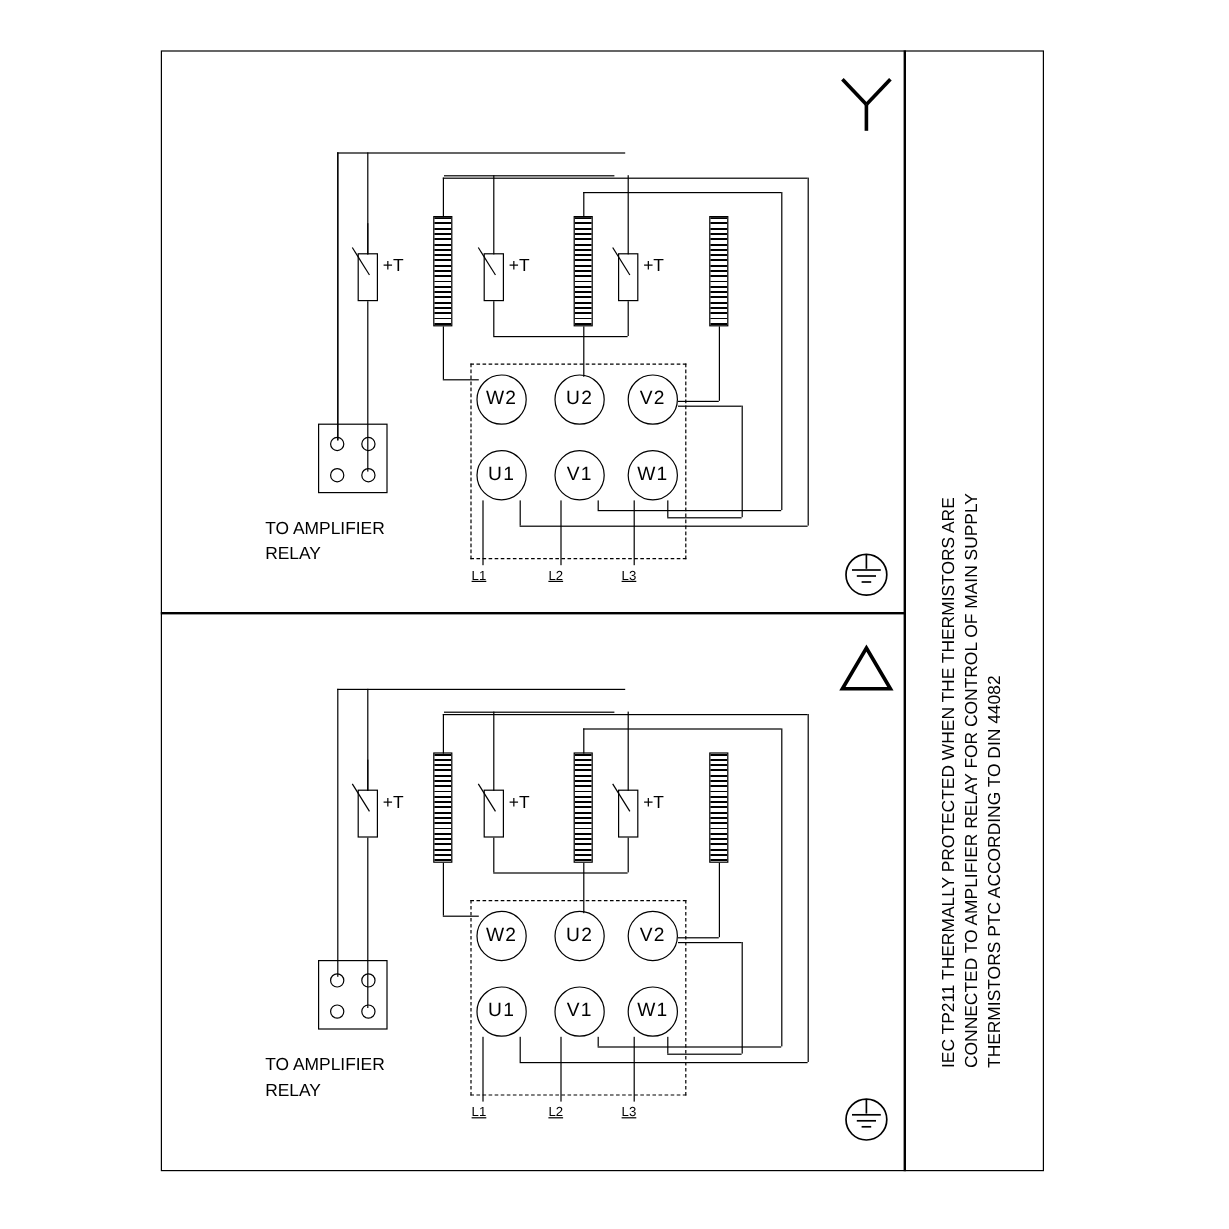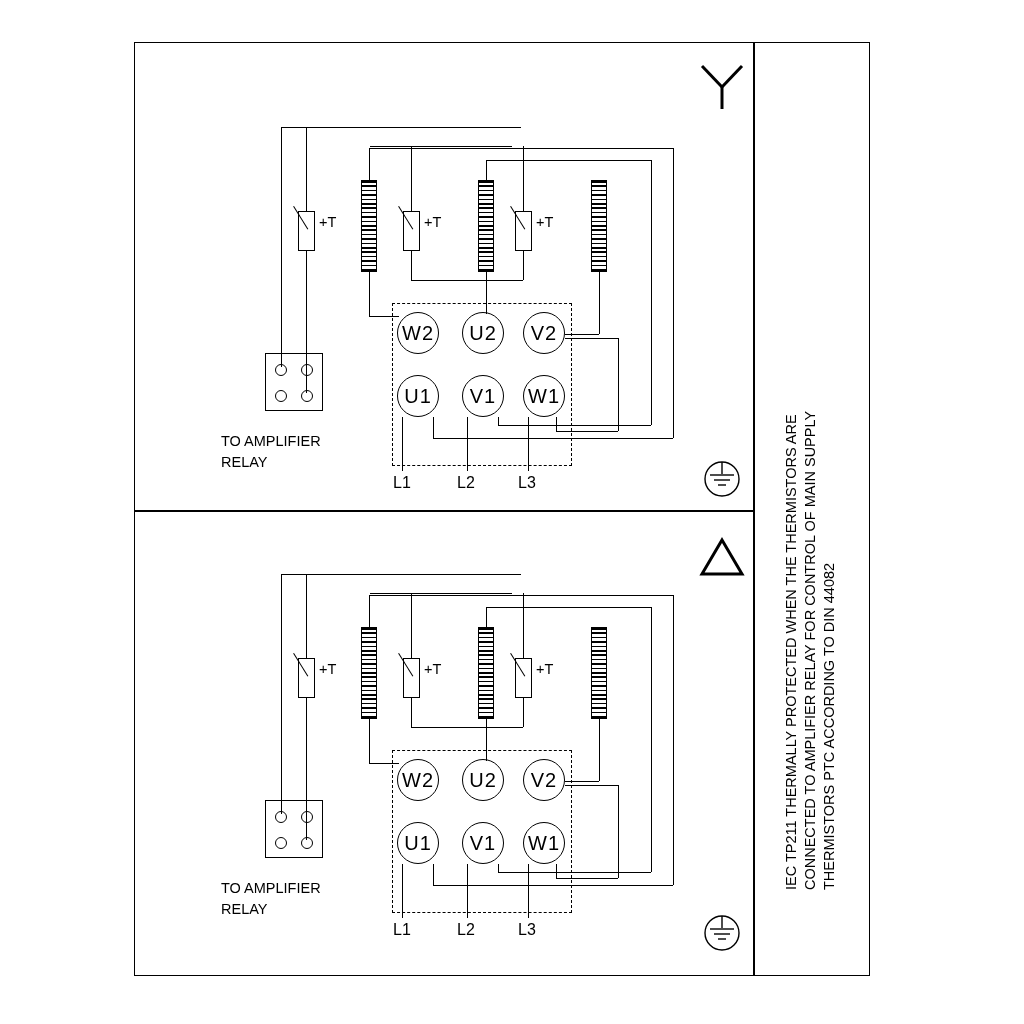--- a/index.html
+++ b/index.html
@@ -44,21 +44,21 @@
 
   
   .term {
     position: absolute;
     width: 42px;
     height: 42px;
     border: 1.4px solid #000;
     border-radius: 50%;
     box-sizing: border-box;
     background: #fff;
-    font-size: 20px;
+    font-size: 16px;
     letter-spacing: 1px;
     display: flex;
     align-items: center;
     justify-content: center;
   }
   .dashbox {
     position: absolute;
     border: 1.2px dashed #000;
     box-sizing: border-box;
   }
@@ -114,22 +114,23 @@
     box-sizing: border-box;
     background: #fff;
   }
   .label {
     position: absolute;
     font-size: 14.5px;
     white-space: nowrap;
   }
   .biglabel {
     position: absolute;
-    font-size: 16px;
+    font-size: 11px;
     white-space: nowrap;
+    text-decoration: underline;
   }
   
   .notes {
     position: absolute;
     transform-origin: left top;
     transform: rotate(-90deg);
     font-size: 14.5px;
     line-height: 19px;
     white-space: nowrap;
   }

